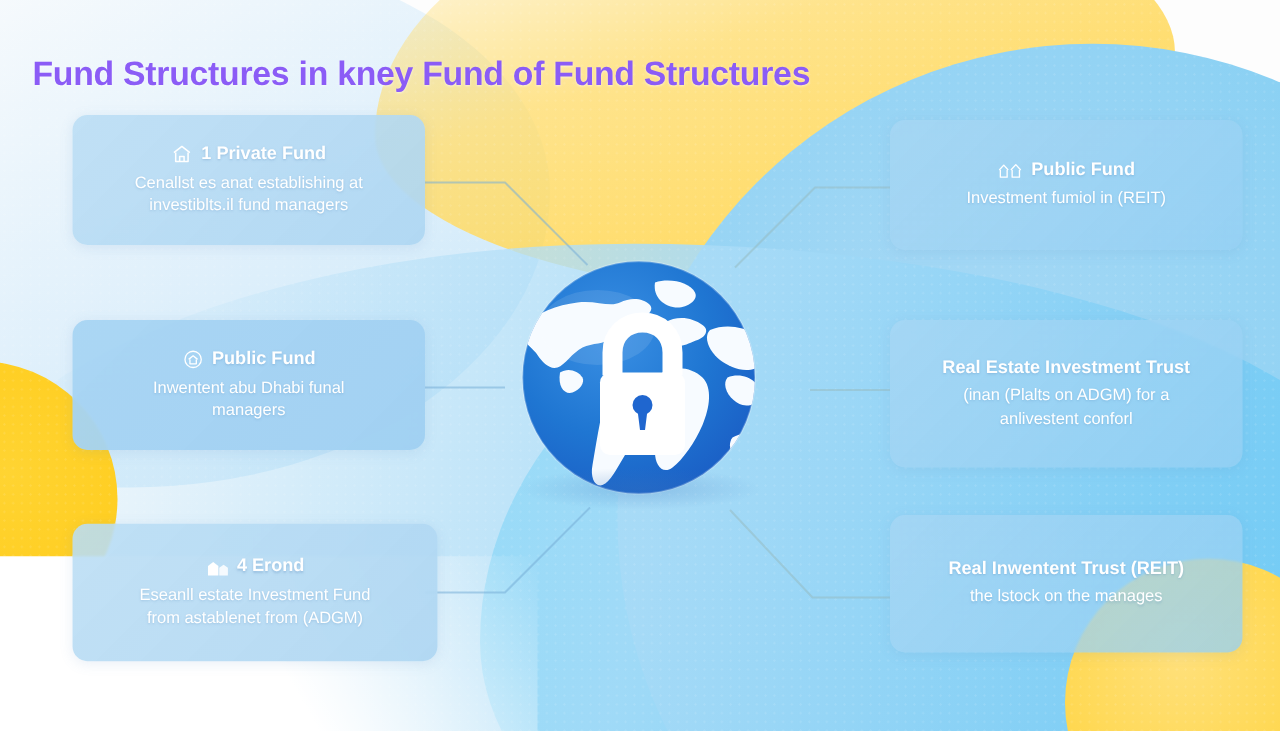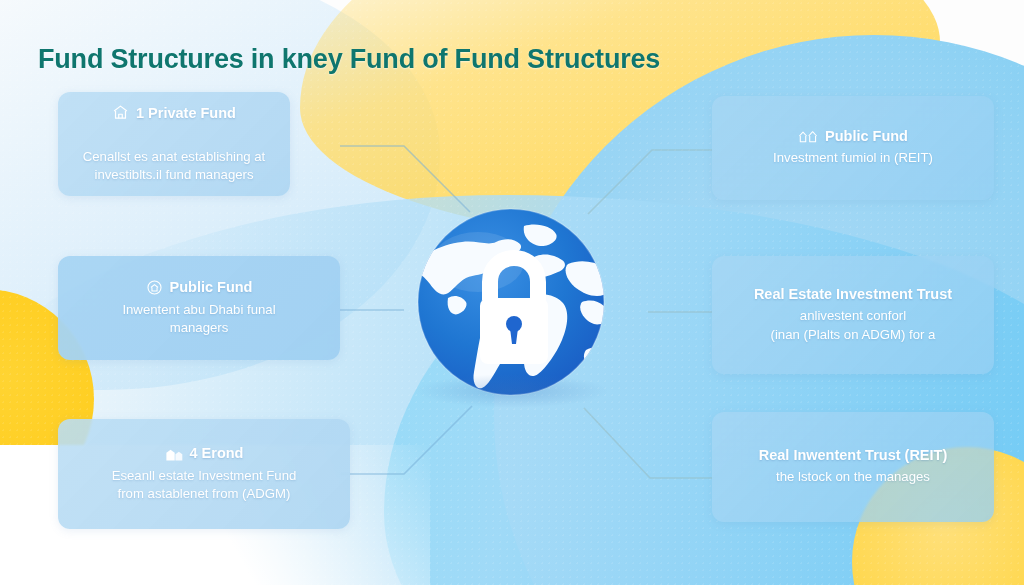--- a/index.html
+++ b/index.html
@@ -87,23 +87,23 @@
     left:-40px; bottom:-30px;
     width:470px; height:170px;
     background:linear-gradient(60deg,#ffffff 55%, rgba(255,255,255,0) 100%);
   }
 
   
   #connectors { position:absolute; inset:0; width:1024px; height:585px; }
 
   
   .title {
-    position:absolute; top:44px; left:38px;
+    position:absolute; top:44px; left:26px;
     font-size:27px; font-weight:bold;
-    color:#0f766e;
+    color:#8b5cf6;
     letter-spacing:-0.2px;
     white-space:nowrap;
     text-shadow:0 1px 2px rgba(255,255,255,.6);
   }
 
   
   .card {
     position:absolute;
     border-radius:12px;
     padding:12px 14px;
@@ -132,21 +132,21 @@
   }
   .card-body {
     font-size:13.2px; line-height:1.38;
     color:#ffffff;
     text-shadow:0 1px 2px rgba(80,130,180,.3);
   }
   .ic { display:inline-flex; align-items:center; }
   .ic svg { display:block; }
 
   
-  #card-l1 { left:58px;  top:92px;  width:232px; height:104px;justify-content:space-between; }
+  #card-l1 { left:58px;  top:92px;  width:282px; height:104px; }
   #card-l2 { left:58px;  top:256px; width:282px; height:104px; }
   #card-l3 { left:58px;  top:419px; width:292px; height:110px; }
   
   #card-r1 { left:712px; top:96px;  width:282px; height:104px; }
   #card-r2 { left:712px; top:256px; width:282px; height:118px;text-align:center; }
   #card-r3 { left:712px; top:412px; width:282px; height:110px; }
 
   
   #center {
     position:absolute; left:396px; top:202px;
@@ -261,22 +261,22 @@
     <div class="card-body">
       <div>Investment fumiol in (REIT)</div>
     </div>
   </div>
 
   <div class="card right" id="card-r2">
     <div class="card-head">
       <span>Real Estate Investment Trust</span>
     </div>
     <div class="card-body">
+      <div>(inan (Plalts on ADGM) for a</div>
       <div>anlivestent conforl</div>
-      <div>(inan (Plalts on ADGM) for a</div>
     </div>
   </div>
 
   <div class="card right" id="card-r3">
     <div class="card-head">
       <span>Real Inwentent Trust (REIT)</span>
     </div>
     <div class="card-body">
       <div>the lstock on the manages</div>
     </div>

